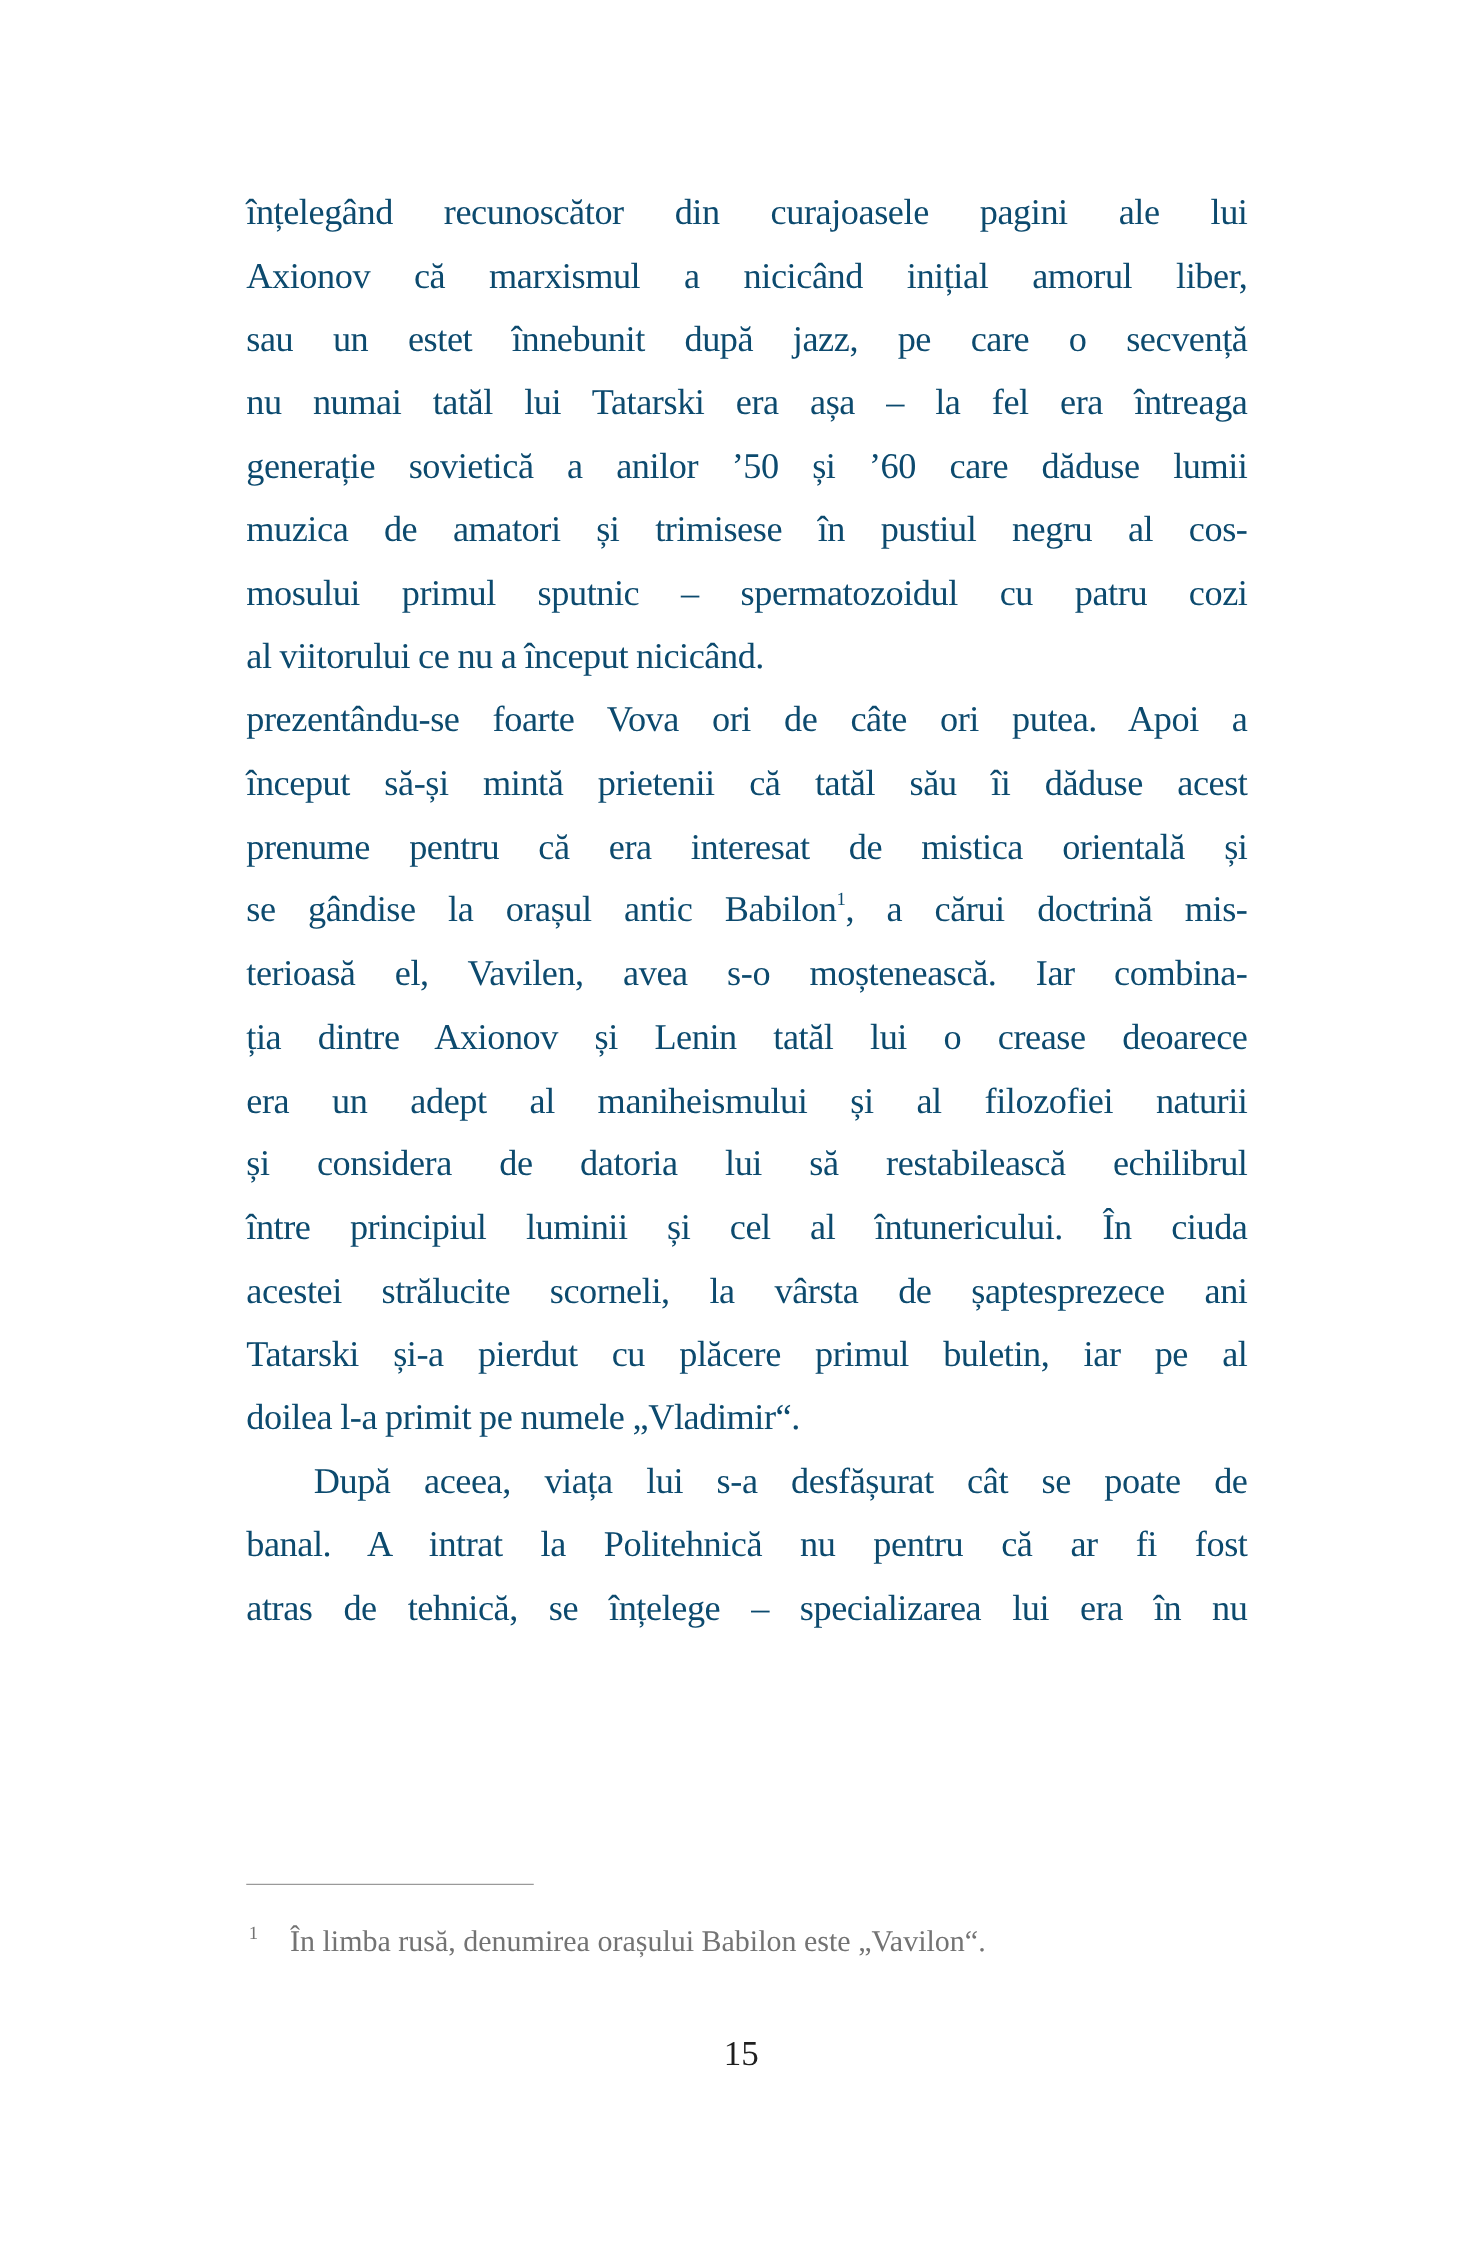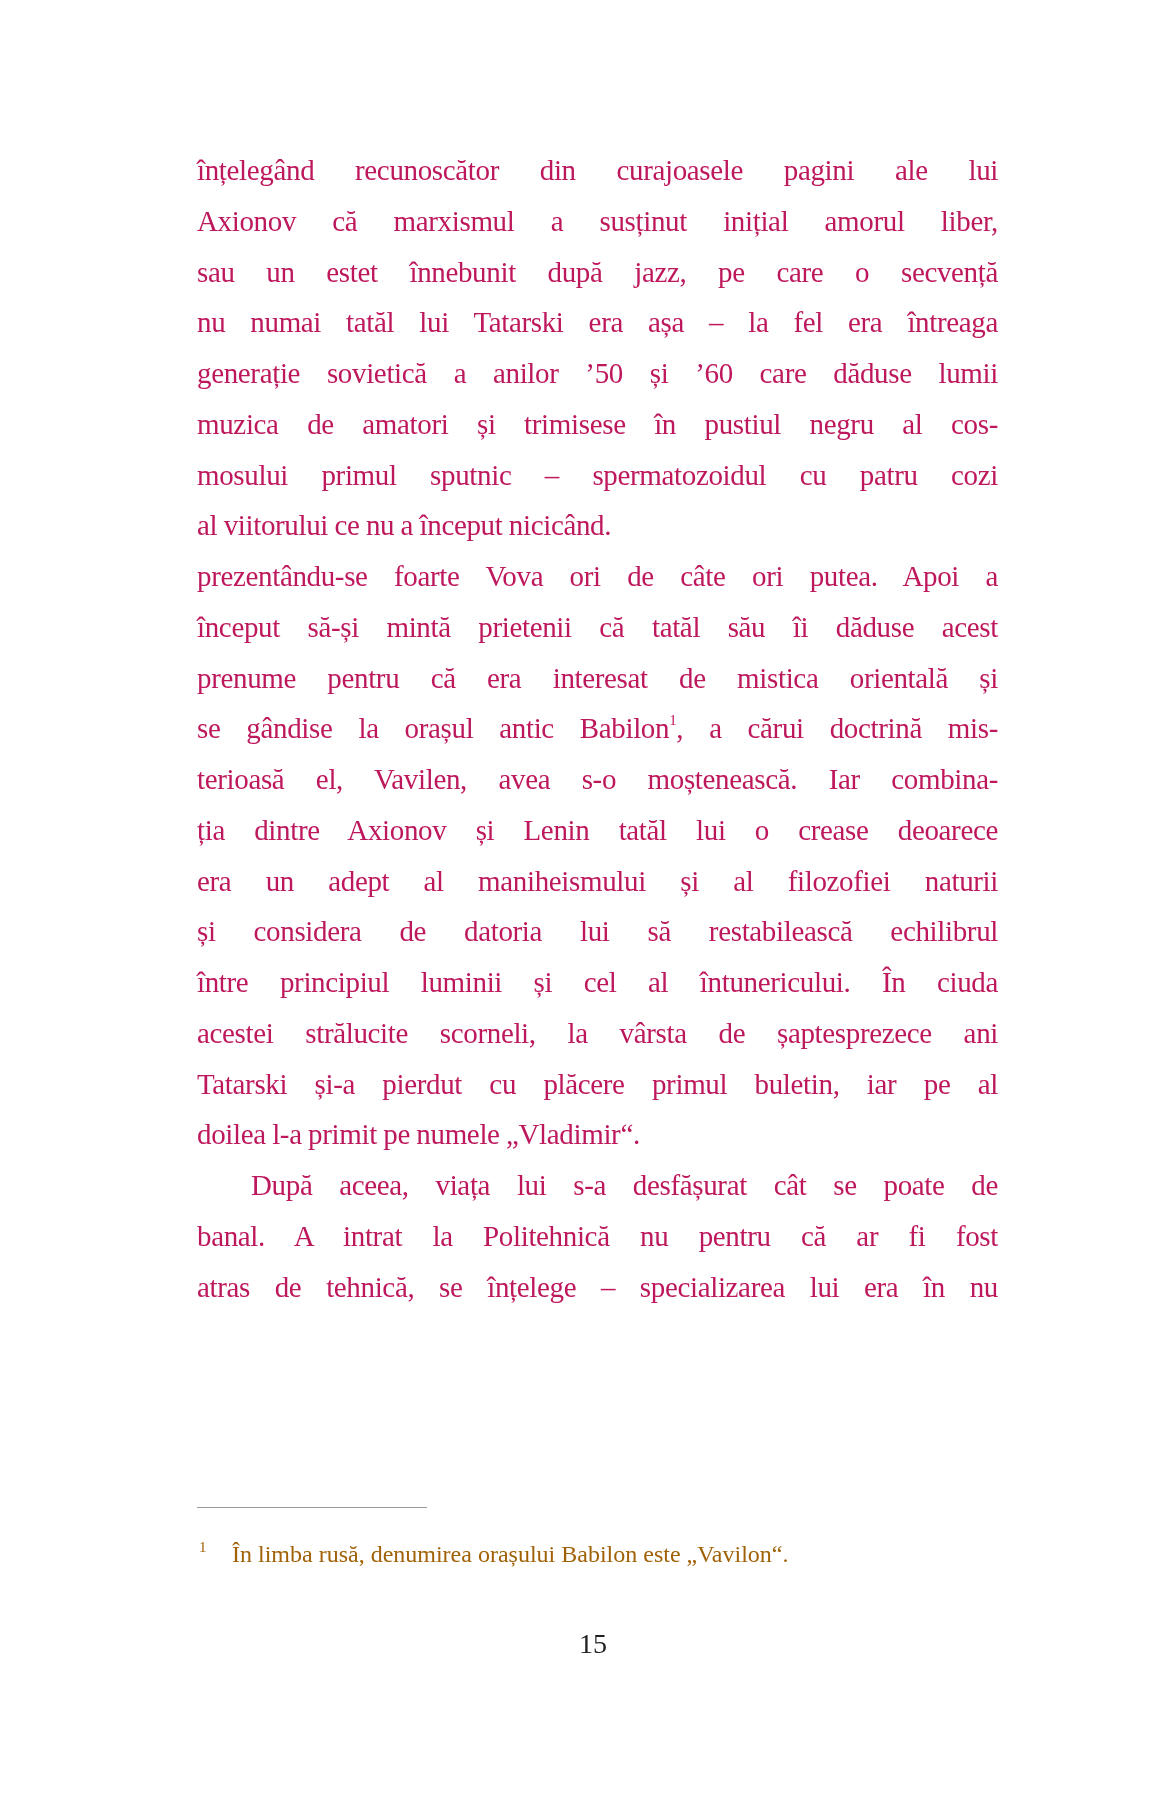--- a/index.html
+++ b/index.html
@@ -3,55 +3,55 @@
 <meta charset="utf-8">
 <style>
   html, body { margin: 0; padding: 0; background: #ffffff; }
   body { width: 1170px; height: 1800px; position: relative; overflow: hidden; }
   .page {
     position: absolute; left: 0; top: 0; width: 1170px; height: 1800px; background: #ffffff;
   }
   .body-text {
     position: absolute; left: 197px; top: 145px; width: 801px;
     font-family: "Liberation Serif", serif;
-    font-size: 29px; color: #be185d;
+    font-size: 29px; color: #0c4a6e;
   }
   .line {
     display: block; height: 50.76px; line-height: 50.76px;
     text-align: justify; text-align-last: justify;
     white-space: nowrap; overflow: visible;
     letter-spacing: -0.35px; word-spacing: -0.5px;
   }
   .line.last { text-align-last: left; }
   .line.indent { padding-left: 54px; }
   sup.fnref { font-size: 15px; vertical-align: 13px; line-height: 0; }
   .footnote-rule {
     position: absolute; left: 197px; top: 1507px; width: 230px; height: 0;
     border-top: 1.5px solid #9a9a9a;
   }
   .footnote {
     position: absolute; left: 197px; top: 1531px; width: 801px;
-    font-family: "Liberation Serif", serif; font-size: 24px; color: #a16207;
+    font-family: "Liberation Serif", serif; font-size: 24px; color: #737373;
     line-height: 32px; white-space: nowrap;
   }
   .footnote .fn-num { font-size: 15px; vertical-align: 10px; display: inline-block; width: 33px; padding-left: 2px; }
   .page-number {
     position: absolute; left: 0; width: 1170px; top: 1626px; text-align: center;
     font-family: "Liberation Serif", serif; font-size: 28px; color: #1f1f1f; line-height: 36px;
     padding-left: 16px; box-sizing: border-box;
   }
 </style>
 </head>
 <body>
 
 <div class="page">
   <div class="body-text">
 
     <div class="line">înțelegând recunoscător din curajoasele pagini ale lui</div>
-    <div class="line">Axionov că marxismul a susținut inițial amorul liber,</div>
+    <div class="line">Axionov că marxismul a nicicând inițial amorul liber,</div>
     <div class="line">sau un estet înnebunit după jazz, pe care o secvență</div>
     <div class="line">nu numai tatăl lui Tatarski era așa – la fel era întreaga</div>
     <div class="line">generație sovietică a anilor ’50 și ’60 care dăduse lumii</div>
     <div class="line">muzica de amatori și trimisese în pustiul negru al cos-</div>
     <div class="line">mosului primul sputnic – spermatozoidul cu patru cozi</div>
     <div class="line last">al viitorului ce nu a început nicicând.</div>
 
     <div class="line">prezentându-se foarte Vova ori de câte ori putea. Apoi a</div>
     <div class="line">început să-și mintă prietenii că tatăl său îi dăduse acest</div>
     <div class="line">prenume pentru că era interesat de mistica orientală și</div>

